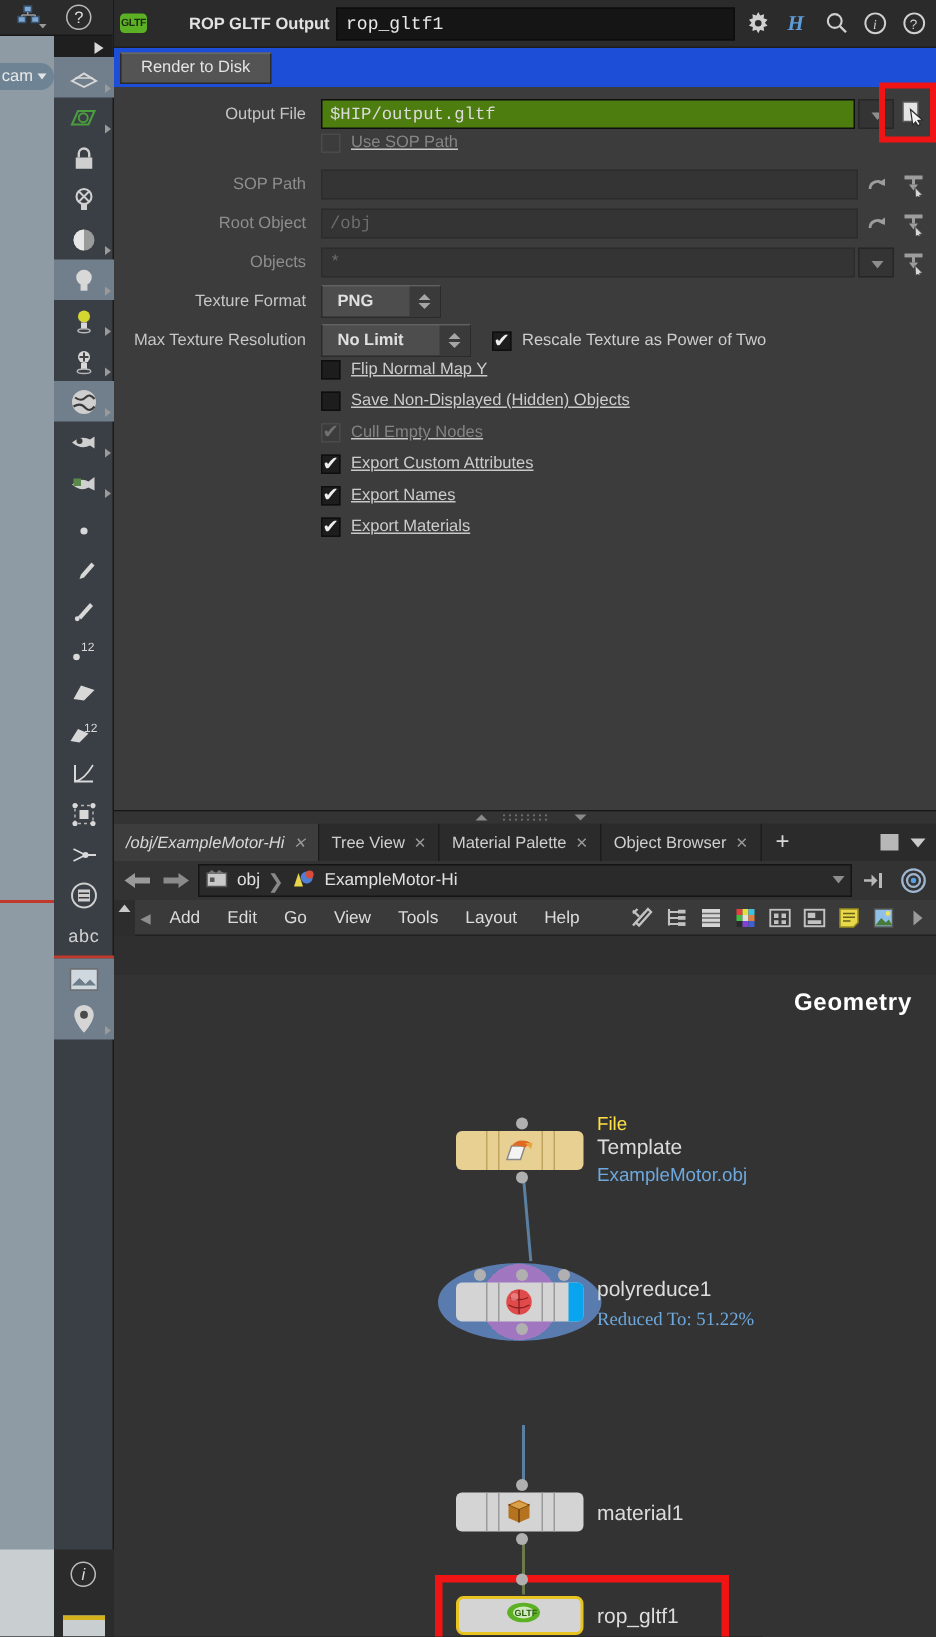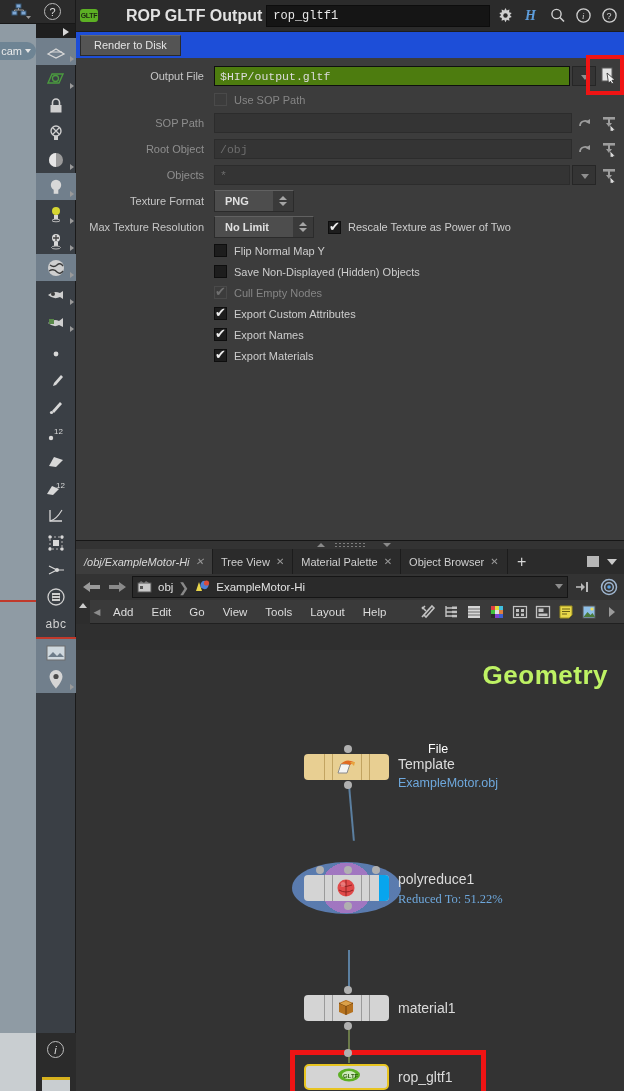--- a/index.html
+++ b/index.html
@@ -99,21 +99,21 @@
   #param-header {
     height:32px; background:#2b2b2b; display:flex; align-items:center;
     padding:0 4px; gap:4px; border-bottom:1px solid #1d1d1d;
   }
   .gltf-badge {
     width:18px; height:13px; border-radius:3px;
     background:#5cb024; color:#1d2b12; font-size:7px; font-weight:bold;
     display:flex; align-items:center; justify-content:center;
     letter-spacing:-0.3px; flex:none;
   }
-  #param-header .ptype { font-size:16px; font-weight:bold; color:#e2e2e2; white-space:nowrap;padding-left:24px;}
+  #param-header .ptype { font-size:11px; font-weight:bold; color:#e2e2e2; white-space:nowrap;padding-left:24px;}
   #node-name-field {
     flex:1; height:22px; background:#151515; border:1px solid #0d0d0d;
     color:#e8e8e8; font-family:"Liberation Mono", monospace; font-size:12px;
     padding:0 6px; line-height:20px;
   }
   .hdr-icon { width:22px; height:22px; display:flex; align-items:center; justify-content:center; flex:none;}
   #render-bar { height:26px; display:flex; align-items:center; padding-left:4px; background:#1d4ed8;}
   #render-to-disk {
     height:21px; padding:0 13px; background:#545454;
     border:1px solid #2a2a2a; border-top-color:#6a6a6a;
@@ -146,21 +146,21 @@
     border-top-color:#616161;
     display:flex; align-items:center; flex:none;
   }
   .combo .val { padding:0 10px; font-size:11px; font-weight:bold; color:#e0e0e0; }
   .combo .spin {
     width:20px; height:20px; background:#3a3a3a; margin-left:auto;
     display:flex; flex-direction:column; align-items:center; justify-content:center; gap:2px;
   }
   .spin .up { border-bottom:4px solid #a5a5a5; border-left:4px solid transparent; border-right:4px solid transparent;}
   .spin .dn { border-top:4px solid #a5a5a5; border-left:4px solid transparent; border-right:4px solid transparent;}
-  .cbrow { display:flex; align-items:center; height:21px; }
+  .cbrow { display:flex; height:21px;text-decoration:underline; }
   .cbrow .spacer { width:138px; flex:none; }
   .cbox {
     width:13px; height:13px; background:#1d1d1d; border:1px solid #0e0e0e;
     flex:none; position:relative; margin-right:7px;
   }
   .cbox.disabled { background:#3c3c3c; border-color:#4a4a4a; }
   .cbox.checked:after{
     content:"✔"; position:absolute; left:0px; top:-3px;
     font-size:13px; color:#efefef; line-height:15px;
   }
@@ -220,21 +220,21 @@
   #net-menu .tools { margin-left:auto; display:flex; align-items:center; gap:6px; padding-right:4px;}
   .tico { width:17px; height:17px; display:flex; align-items:center; justify-content:center;}
 
   
   #graph {
     position:absolute; left:0; top:109px; width:548px; height:442px;
     background:#333333; overflow:hidden;
   }
   #graph-watermark {
     position:absolute; right:16px; top:10px;
-    font-size:26px; font-weight:bold; color:#bef264; letter-spacing:0.5px;
+    font-size:16px; font-weight:bold; color:#ffffff; letter-spacing:0.5px;
   }
   .nodewrap { position:absolute; }
   .nodebox {
     width:85px; height:26px; border-radius:4px; position:relative;
     background:#d4d4d4;
   }
   .nodebox.file { background:#e8cf92; }
   .nodebox .stripe {
     position:absolute; top:0; bottom:0; width:1px; background:#9a9a9a;
   }
@@ -243,21 +243,21 @@
     position:absolute; left:50%; top:50%; transform:translate(-50%,-50%);
     width:22px; height:20px;
   }
   .nodebox .bluetab {
     position:absolute; right:0; top:0; bottom:0; width:10px;
     background:#08a5ee; border-radius:0 4px 4px 0;
   }
   .nodelabel {
     position:absolute; left:94px; white-space:nowrap;
   }
-  .nl-type { font-size:12.5px; color:#ffffff;margin-left:30px; }
+  .nl-type { font-size:12.5px; color:#fde047; }
   .nl-name { font-size:14px; color:#dcdcdc; }
   .nl-sub  { font-size:12.5px; color:#6ea8dd; }
   .port {
     position:absolute; width:8px; height:8px; border-radius:50%;
     background:#b0b0b0;
   }
   .halo {
     position:absolute; left:-12px; top:-13px; width:109px; height:52px;
     border-radius:50%;
   }
@@ -833,21 +833,21 @@
         </span>
       </div>
       <div class="port" style="left:40px; bottom:-9px;"></div>
       <div class="nodelabel" style="top:-12px;">
         <div class="nl-type">File</div>
         <div class="nl-name">Template</div>
         <div class="nl-sub" style="margin-top:4px;">ExampleMotor.obj</div>
       </div>
     </div>
 
-    <div class="nodewrap" style="left:228px; top:205px;margin-top:20px;">
+    <div class="nodewrap" style="left:228px; top:205px;">
       <div class="halo" style="background:radial-gradient(circle at 50% 50%, rgba(167,122,200,0.95) 0 42%, rgba(92,127,181,0.95) 42% 100%);"></div>
       <div class="port" style="left:12px; top:-9px;"></div>
       <div class="port" style="left:40px; top:-9px;"></div>
       <div class="port" style="left:68px; top:-9px;"></div>
       <div class="nodebox">
         <span class="stripe" style="left:20px"></span>
         <span class="stripe" style="left:28px"></span>
         <span class="stripe" style="left:57px"></span>
         <span class="stripe" style="left:65px"></span>
         <span class="thumb">

